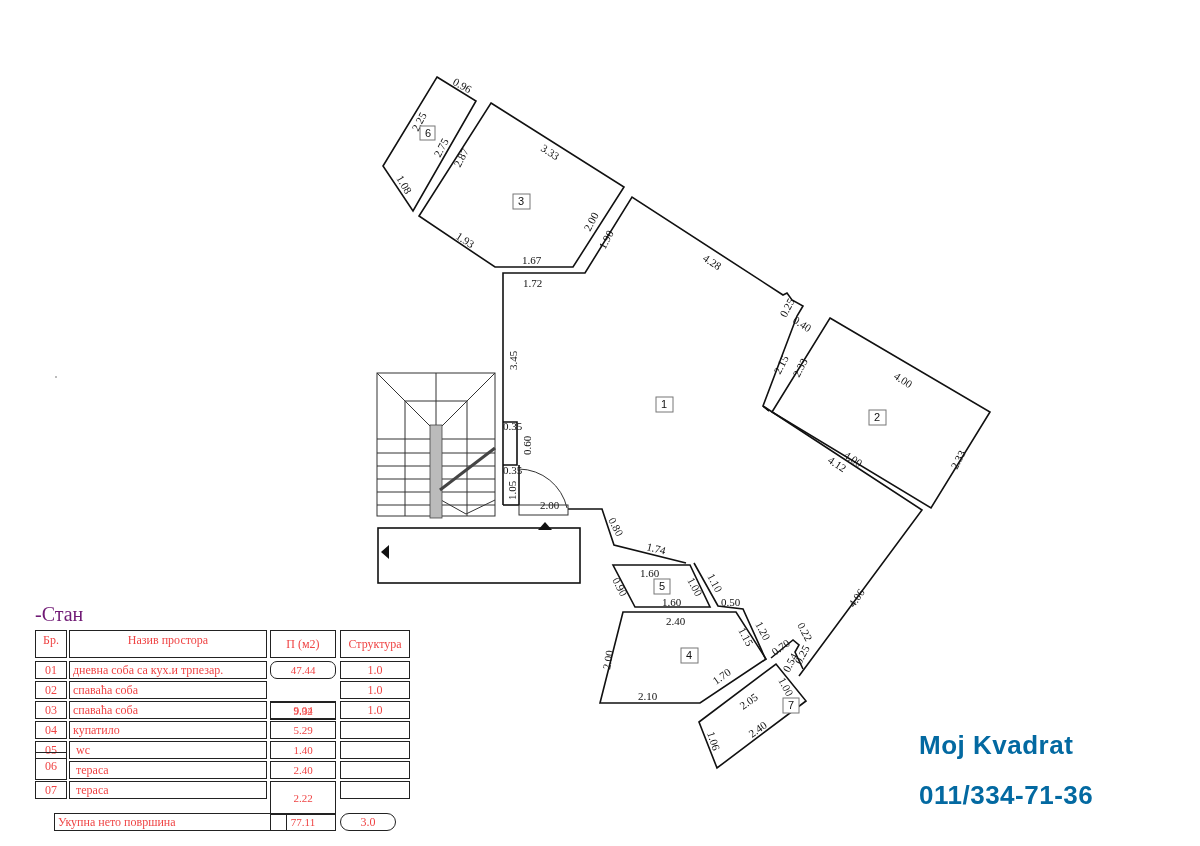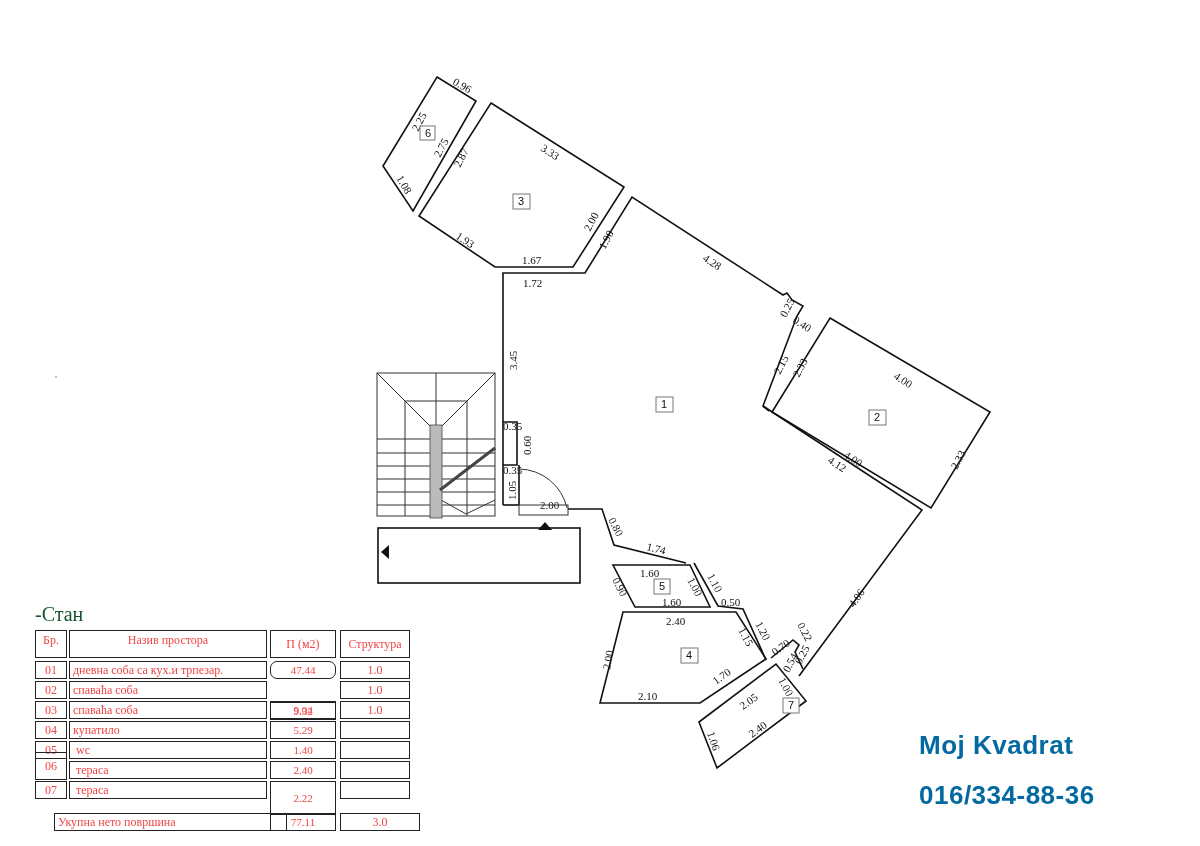--- a/index.html
+++ b/index.html
@@ -4,21 +4,21 @@
 <style>
   html, body { margin: 0; padding: 0; background: #ffffff; }
   body { width: 1200px; height: 846px; position: relative; overflow: hidden; font-family: "Liberation Serif", serif; }
   #plan { position: absolute; left: 0; top: 0; width: 1200px; height: 846px; }
   #plan .wall { fill: none; stroke: #111; stroke-width: 1.6; }
   #plan .thin { fill: none; stroke: #333; stroke-width: 1; }
   #plan .gray { fill: #bbb; stroke: #444; stroke-width: 0.8; }
   #plan text.dim { font-family: "Liberation Serif", serif; font-size: 11px; fill: #111; }
   #plan .room-box { fill: #fff; stroke: #777; stroke-width: 1; }
   #plan text.room-num { font-family: "Liberation Sans", sans-serif; font-size: 11px; fill: #111; text-anchor: middle; }
-  .legend-title { position: absolute; left: 35px; top: 603px; font-size: 20px; color: #14532d; }
+  .legend-title { position: absolute; left: 35px; top: 603px; font-size: 20px; color: #701a75; }
   .tbl { position: absolute; left: 0; top: 0; }
   .cell { position: absolute; border: 1.5px solid #222; box-sizing: border-box; font-size: 12px; color: #ef4444; line-height: 1; display: flex; align-items: center; white-space: nowrap; overflow: visible; }
   .cell.c { justify-content: center; }
   .cell.l { justify-content: flex-start; padding-left: 3px; }
   .cell.num { font-size: 11px; }
   .cell.hd { align-items: flex-start; padding-top: 3px; font-size: 12px; }
   .watermark { position: absolute; left: 900px; color: #0369a1; font-family: "Liberation Sans", sans-serif; font-weight: bold; font-size: 26px; letter-spacing: 0.5px; margin-left: 19px; }
   .wm1 { top: 730px; }
   .wm2 { top: 780px; }
 </style>
@@ -199,17 +199,17 @@
   <div class="cell c num" style="left:270px;top:761px;width:66px;height:18px;">2.40</div>
   <div class="cell c" style="left:340px;top:761px;width:70px;height:18px;"></div>
 
   <div class="cell c" style="left:35px;top:781px;width:32px;height:18px;">07</div>
   <div class="cell l" style="left:69px;top:781px;width:198px;height:18px;white-space:pre;"> тераса</div>
   <div class="cell c num" style="left:270px;top:781px;width:66px;height:34px;">2.22</div>
   <div class="cell c" style="left:340px;top:781px;width:70px;height:18px;"></div>
 
   <div class="cell l" style="left:33px;top:813px;width:233px;height:18px;margin-left:21px;">Укупна нето површина</div>
   <div class="cell c num" style="left:270px;top:813px;width:66px;height:18px;">77.11</div>
-  <div class="cell c" style="left:340px;top:813px;width:80px;height:18px;">3.0</div>
+  <div class="cell c" style="left:340px;top:813px;width:56px;height:18px;border-radius:9px;">3.0</div>
 </div>
 
 <div class="watermark wm1">Moj Kvadrat</div>
-<div class="watermark wm2">016/334-88-36</div>
+<div class="watermark wm2">011/334-71-36</div>
 
 </body></html>

